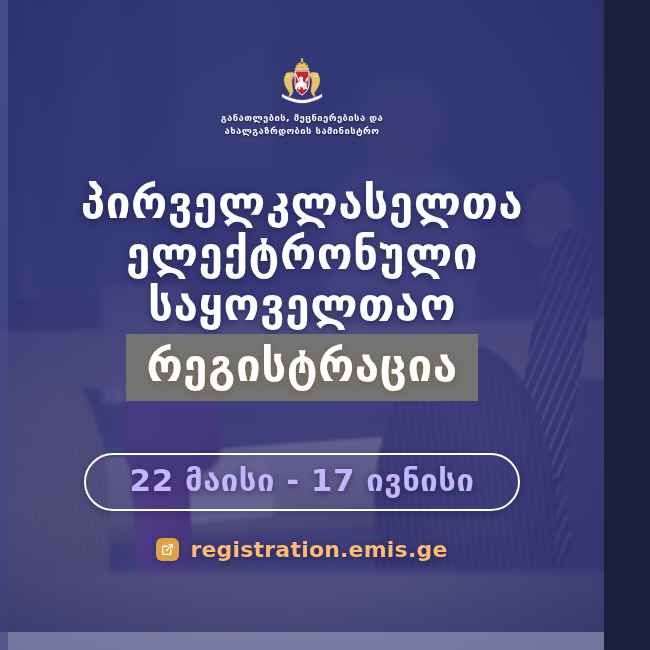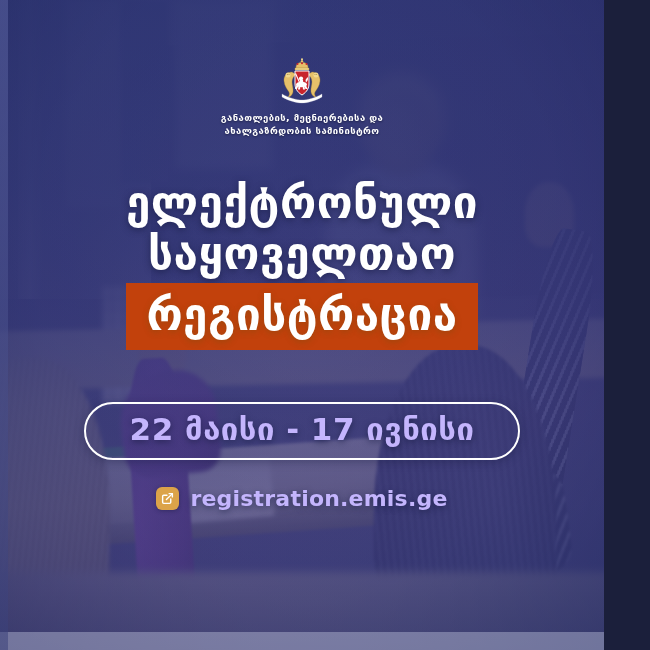--- a/index.html
+++ b/index.html
@@ -347,21 +347,21 @@
   }
   .headline .ln { display: block; }
 
   .hl-wrap {
     margin-top: 4px;
     display: flex;
     justify-content: center;
   }
   .highlight {
     display: inline-block;
-    background: #c2410c;
+    background: #737373;
     color: #ffffff;
     font-weight: 700;
     font-size: 44px;
     line-height: 1;
     padding: 10px 20px 13px;
     letter-spacing: .5px;
     text-shadow: 0 2px 6px rgba(120,78,14,.45);
   }
 
   .date-pill {
@@ -390,21 +390,21 @@
     height: 23px;
     border-radius: 6px;
     background: #dca349;
     display: flex;
     align-items: center;
     justify-content: center;
     flex: 0 0 auto;
     box-shadow: 0 1px 4px rgba(20,24,60,.4);
   }
   .url-text {
-    color: #c4b5fd;
+    color: #fdba74;
     font-weight: 700;
     font-size: 22px;
     letter-spacing: .2px;
     text-shadow: 0 2px 6px rgba(22,26,64,.6);
   }
 </style>
 </head>
 <body>
 
 <div id="poster">
@@ -502,20 +502,21 @@
           <path d="M10 72 C24 80 40 84 50 84 C60 84 76 80 90 72 L90 78 C76 86 60 90 50 90 C40 90 24 86 10 78 Z"></path>
         </g>
       </svg>
       <div class="ministry">
         <div>განათლების, მეცნიერებისა და</div>
         <div>ახალგაზრდობის სამინისტრო</div>
       </div>
     </div>
 
     <div class="headline">
+      <span class="ln">პირველკლასელთა</span>
       <span class="ln">ელექტრონული</span>
       <span class="ln">საყოველთაო</span>
     </div>
 
     <div class="hl-wrap">
       <span class="highlight">რეგისტრაცია</span>
     </div>
 
     <div class="date-pill">22 მაისი - 17 ივნისი</div>
 

